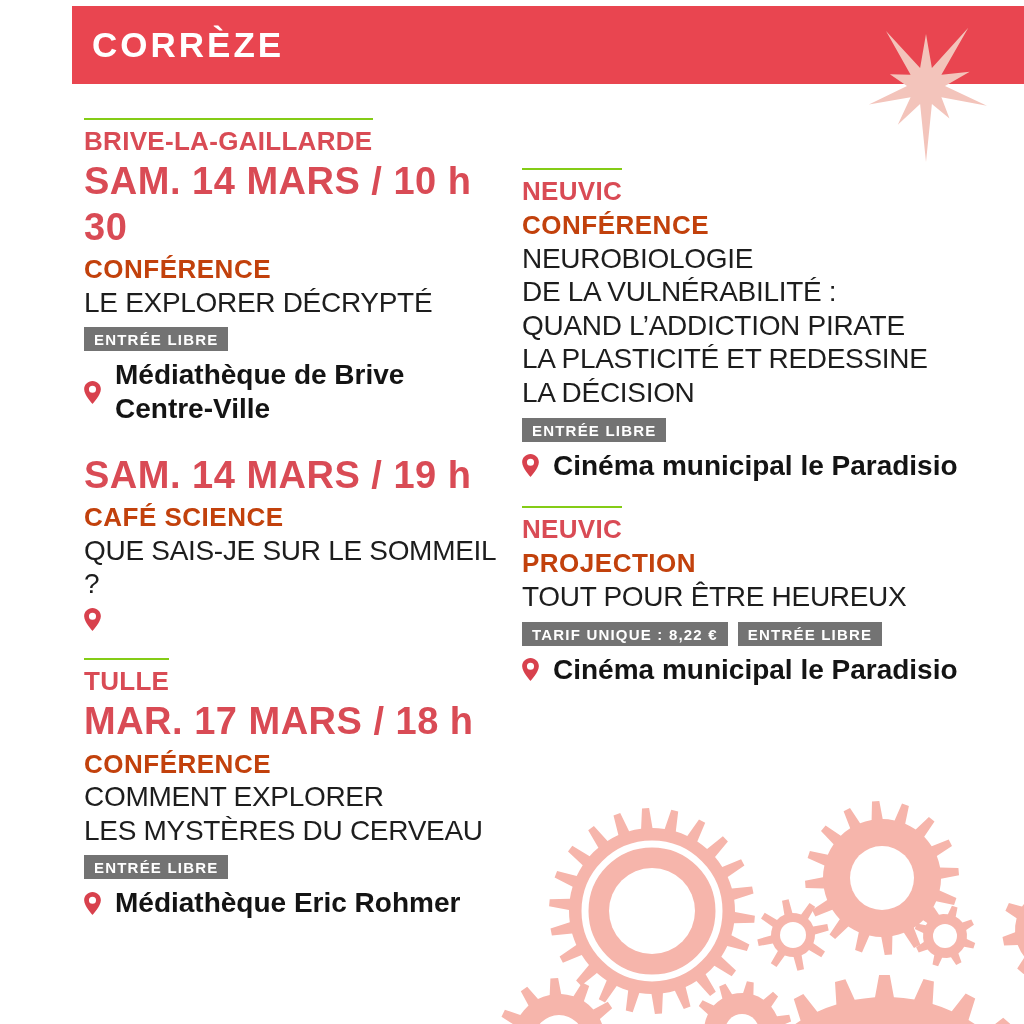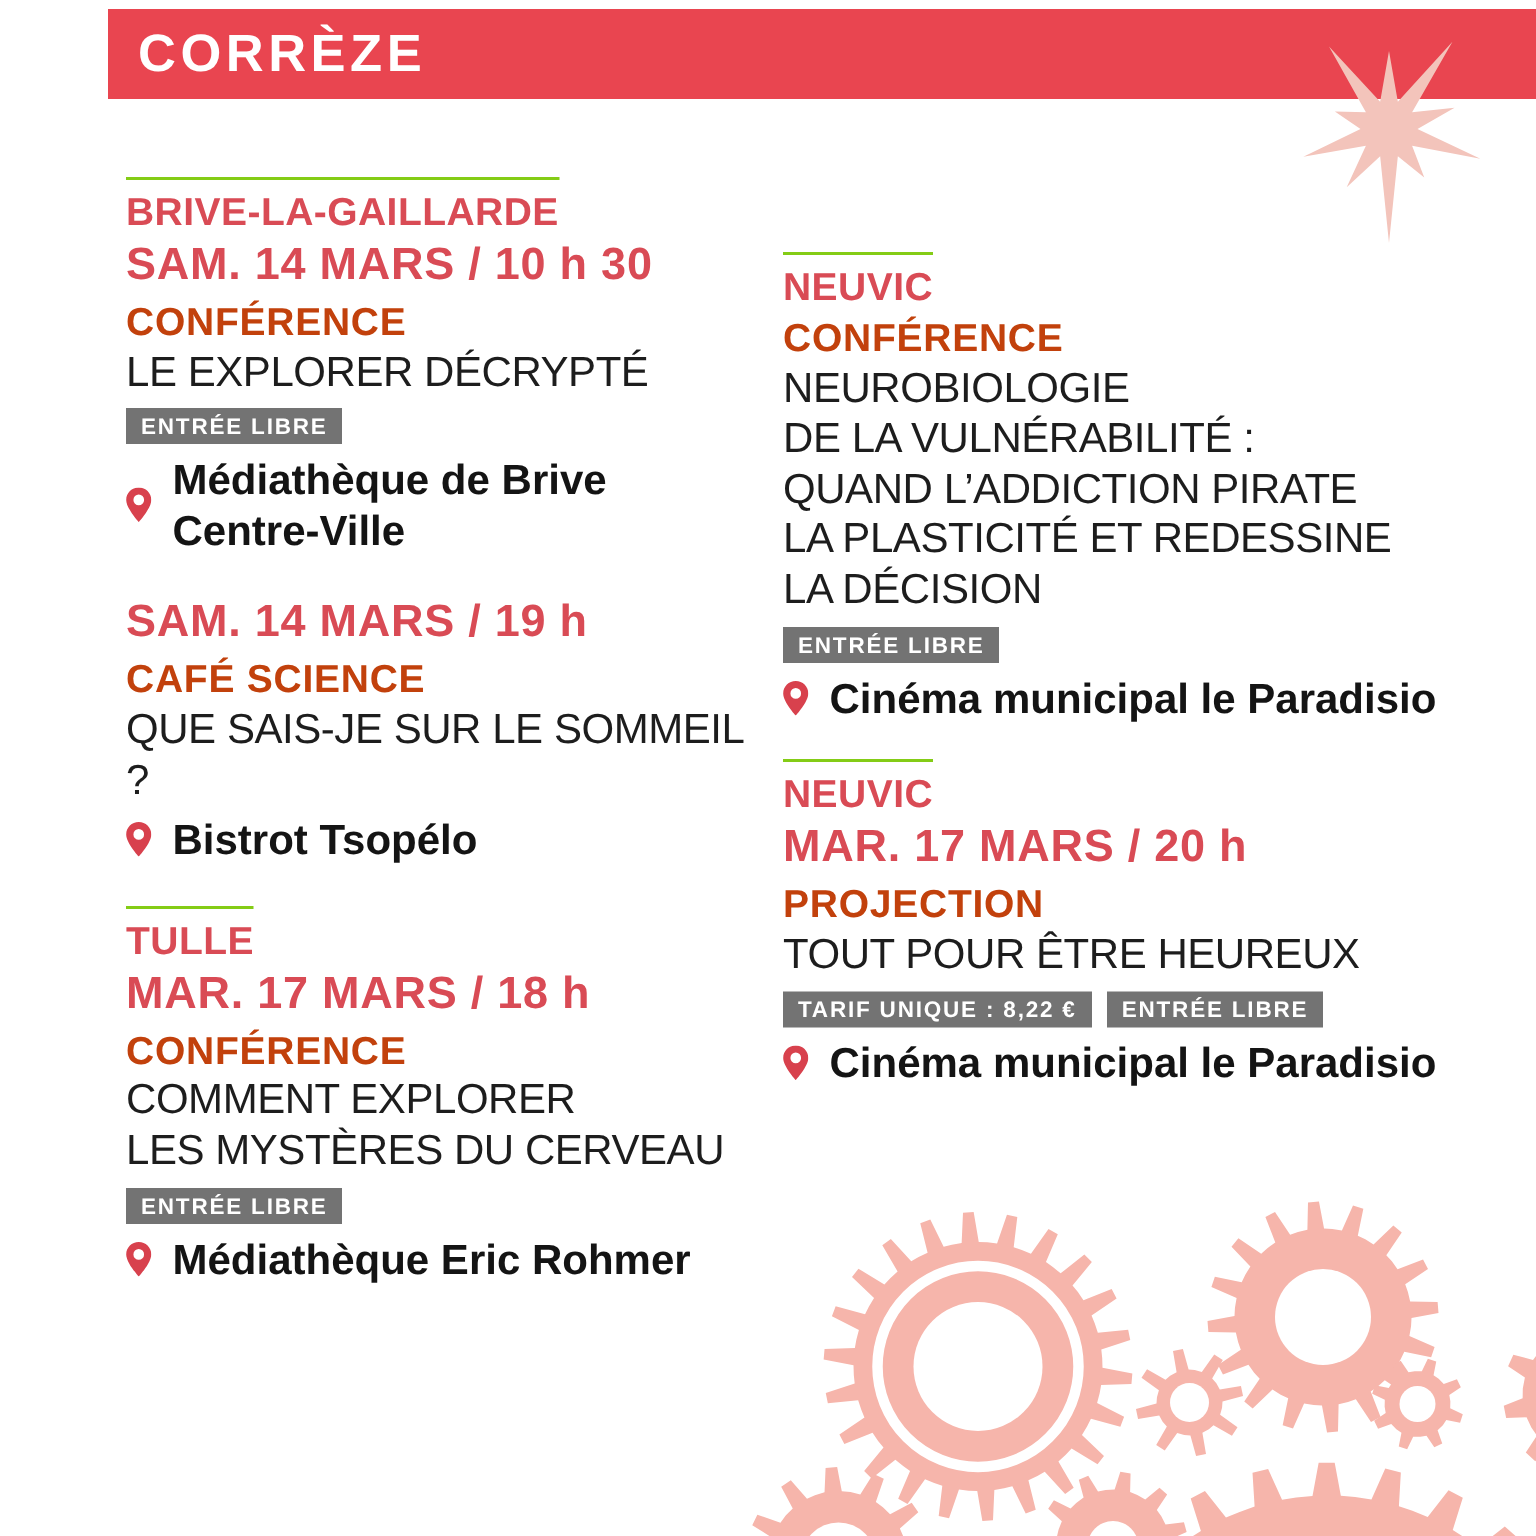--- a/index.html
+++ b/index.html
@@ -2,21 +2,21 @@
 <html lang="fr"><head>
 <meta charset="utf-8">
 <style>
   html,body{margin:0;padding:0;background:#fff;}
   .poster{
     position:relative;width:1024px;height:1024px;background:#ffffff;
     font-family:"Liberation Sans","DejaVu Sans",sans-serif;overflow:hidden;
   }
   
   .banner{
-    position:absolute;left:72px;top:6px;right:0;height:60px;
+    position:absolute;left:72px;top:6px;right:0;height:78px;
     background:#e94550;display:flex;align-items:center;z-index:1;
   }
   .banner h1{
     margin:0 0 0 20px;color:#ffffff;font-size:35px;font-weight:700;
     letter-spacing:3px;
   }
   
   .decor{position:absolute;inset:0;width:1024px;height:1024px;z-index:2;pointer-events:none;}
   
   .cols{position:absolute;inset:0;z-index:3;}
@@ -24,21 +24,21 @@
   .col.left{left:84px;top:118px;width:420px;}
   .col.right{left:522px;top:168px;width:460px;}
   .event{margin:0 0 27px 0;}
   .col.right .event{margin-bottom:24px;}
   .city{
     display:table;margin:0 0 2px 0;padding-top:6px;
     border-top:2px solid #84cc16;
     color:#d94b55;font-size:26px;font-weight:700;letter-spacing:.3px;line-height:1.2;
   }
   .date{
-    color:#d94b55;font-size:30px;font-weight:700;letter-spacing:.5px;
+    color:#d94b55;font-size:38px;font-weight:700;letter-spacing:.5px;
     line-height:1.2;margin-bottom:3px;
   }
   .type{
     color:#c2410c;font-size:26px;font-weight:700;letter-spacing:.5px;line-height:1.25;
   }
   .title-line{
     color:#1d1d1d;font-size:28px;font-weight:400;letter-spacing:-.3px;line-height:1.2;
   }
   .badges{display:flex;gap:10px;margin:8px 0 5px 0;}
   .badge{
@@ -106,21 +106,20 @@
       </article>
 
       <article class="event">
         <div class="date">SAM. 14 MARS / 19 h</div>
         <div class="type">CAFÉ SCIENCE</div>
         <div class="title-line">QUE SAIS-JE SUR LE SOMMEIL ?</div>
         <div class="location">
           <svg class="pin" viewBox="0 0 16 22">
               <path fill="#d8414d" d="M8 0C3.6 0 0 3.5 0 7.9 0 13.3 8 22 8 22s8-8.7 8-14.1C16 3.5 12.4 0 8 0zm0 11.3a3.4 3.4 0 1 1 0-6.8 3.4 3.4 0 0 1 0 6.8z"></path>
             </svg>
-          <span>Bistrot Tsopélo</span>
         </div>
       </article>
 
       <article class="event">
         <h2 class="city">TULLE</h2>
         <div class="date">MAR. 17 MARS / 18 h</div>
         <div class="type">CONFÉRENCE</div>
         <div class="title-line">COMMENT EXPLORER</div>
         <div class="title-line">LES MYSTÈRES DU CERVEAU</div>
         <div class="badges">
@@ -152,21 +151,20 @@
         <div class="location">
           <svg class="pin" viewBox="0 0 16 22">
               <path fill="#d8414d" d="M8 0C3.6 0 0 3.5 0 7.9 0 13.3 8 22 8 22s8-8.7 8-14.1C16 3.5 12.4 0 8 0zm0 11.3a3.4 3.4 0 1 1 0-6.8 3.4 3.4 0 0 1 0 6.8z"></path>
             </svg>
           <span>Cinéma municipal le Paradisio</span>
         </div>
       </article>
 
       <article class="event">
         <h2 class="city">NEUVIC</h2>
-        <div class="date">MAR. 17 MARS / 20 h</div>
         <div class="type">PROJECTION</div>
         <div class="title-line">TOUT POUR ÊTRE HEUREUX</div>
         <div class="badges">
           <span class="badge">TARIF UNIQUE : 8,22 €</span>
           <span class="badge">ENTRÉE LIBRE</span>
         </div>
         <div class="location">
           <svg class="pin" viewBox="0 0 16 22">
               <path fill="#d8414d" d="M8 0C3.6 0 0 3.5 0 7.9 0 13.3 8 22 8 22s8-8.7 8-14.1C16 3.5 12.4 0 8 0zm0 11.3a3.4 3.4 0 1 1 0-6.8 3.4 3.4 0 0 1 0 6.8z"></path>
             </svg>

